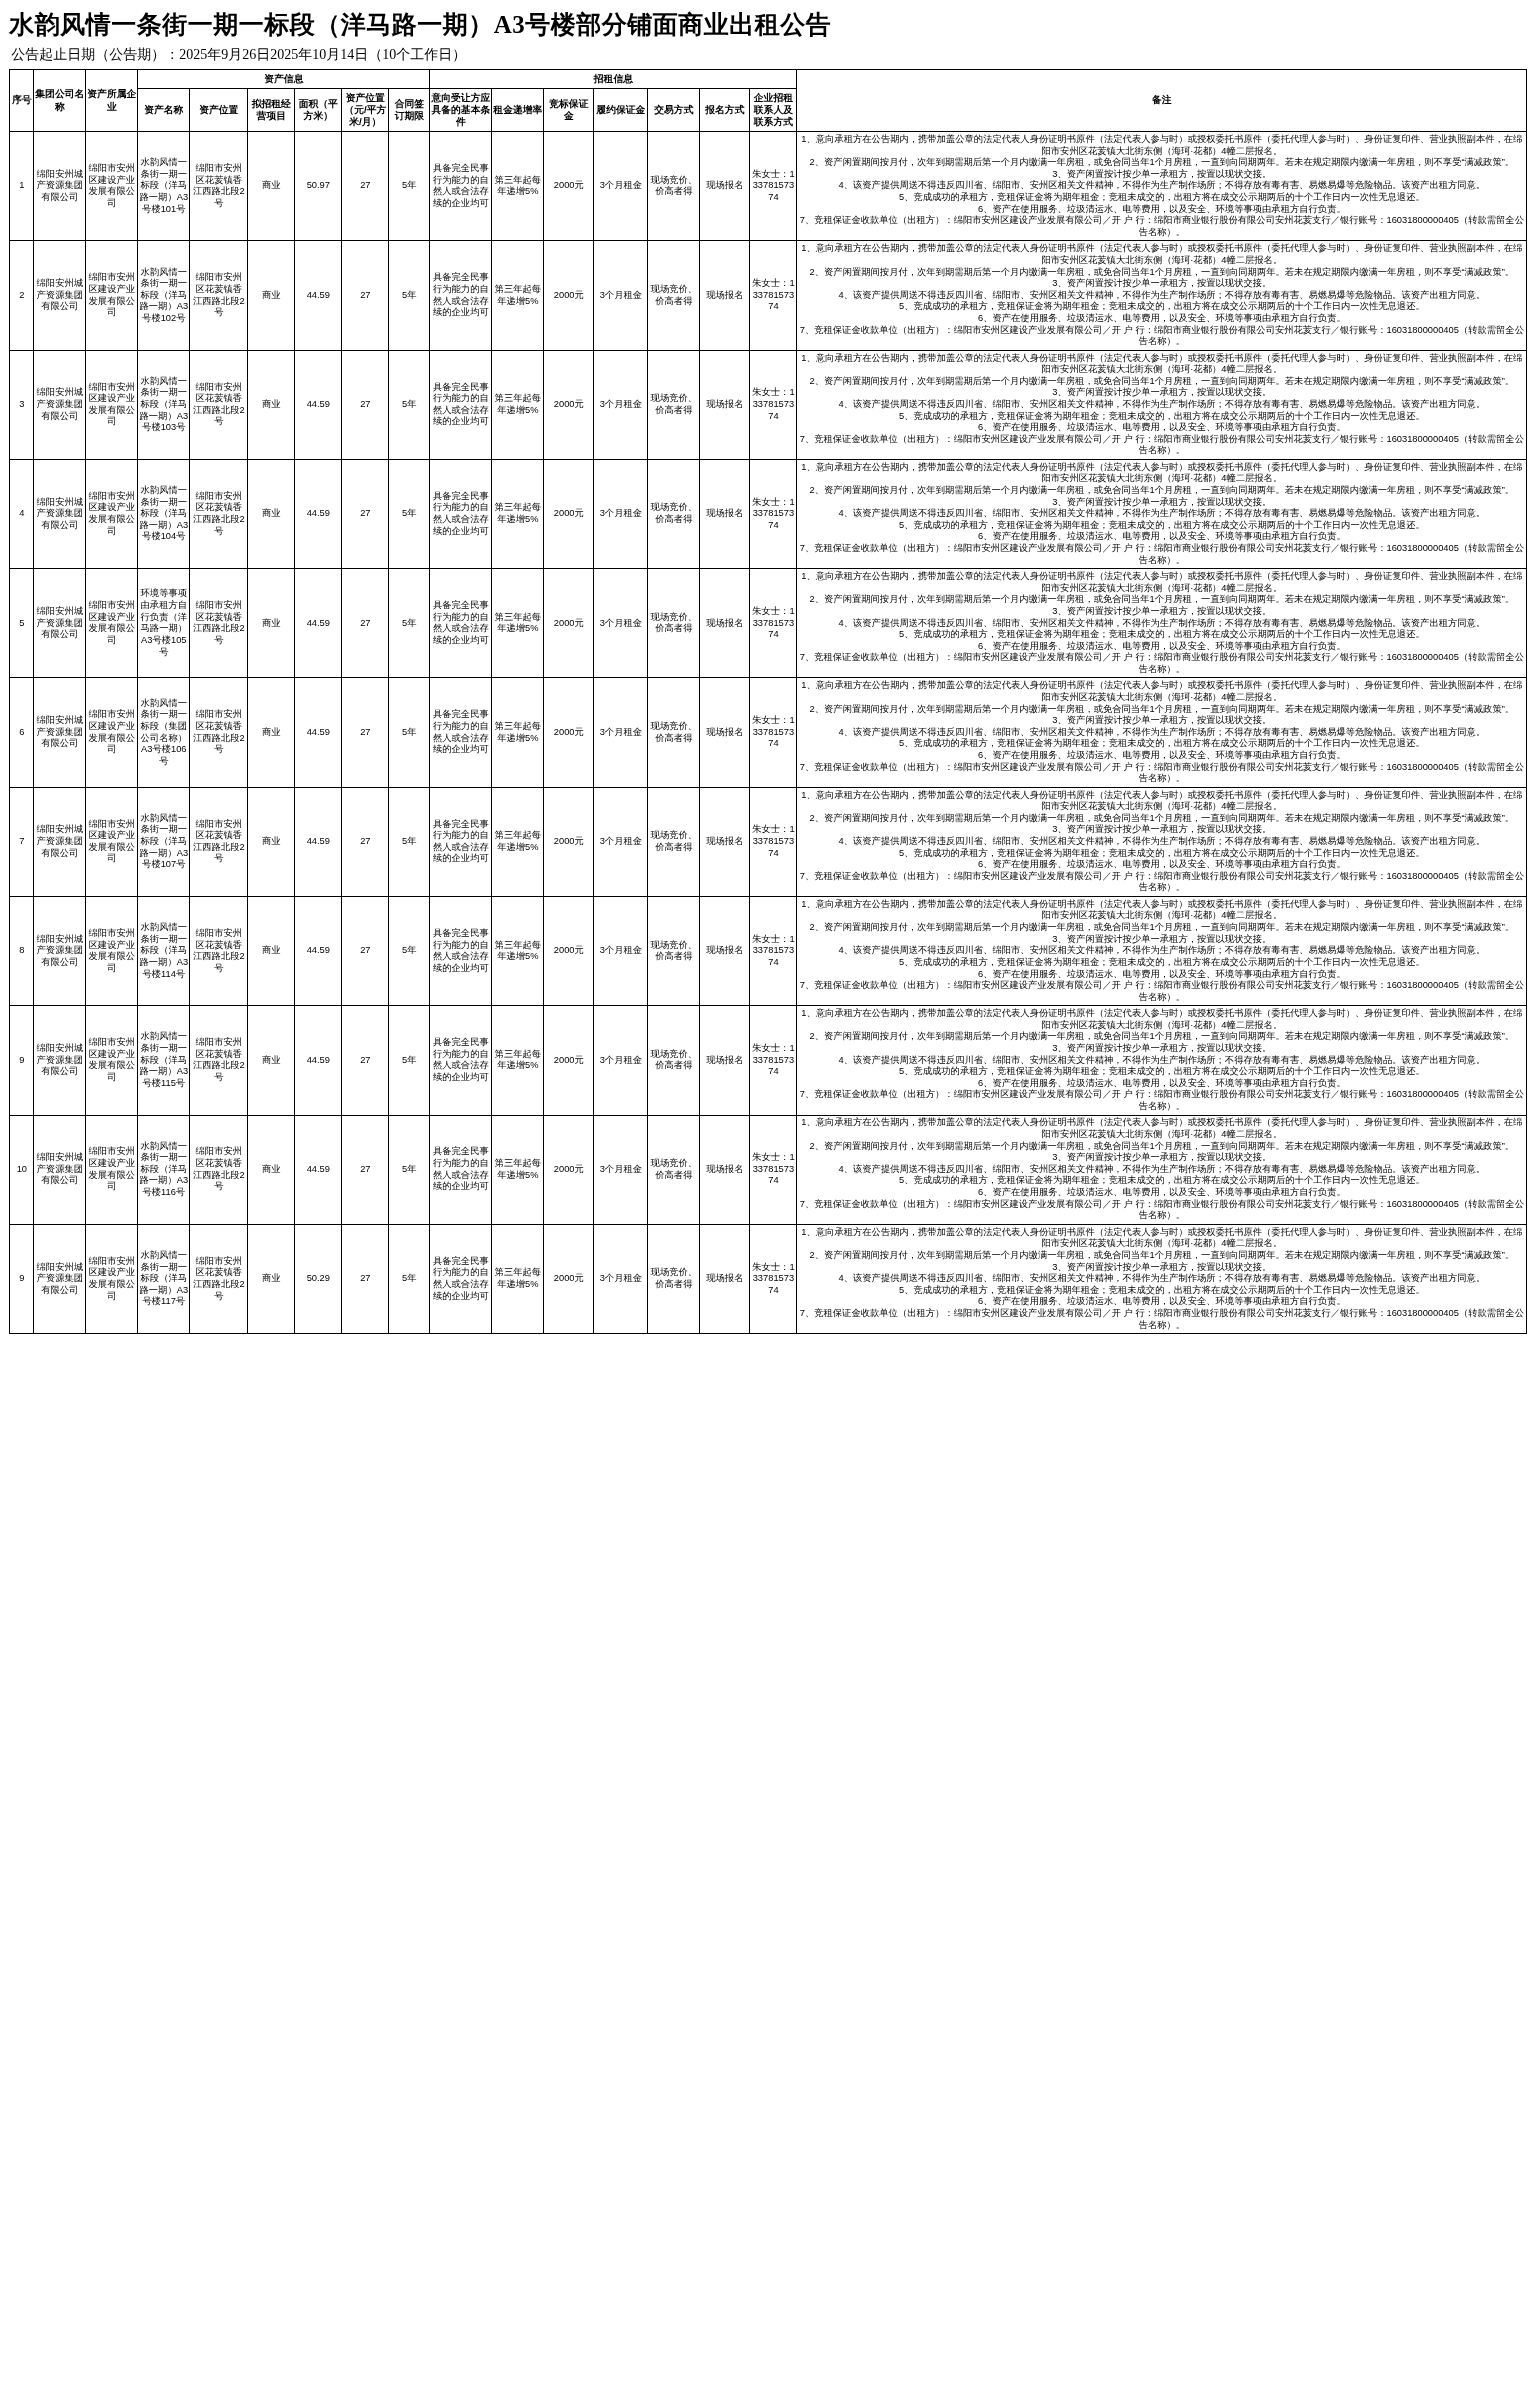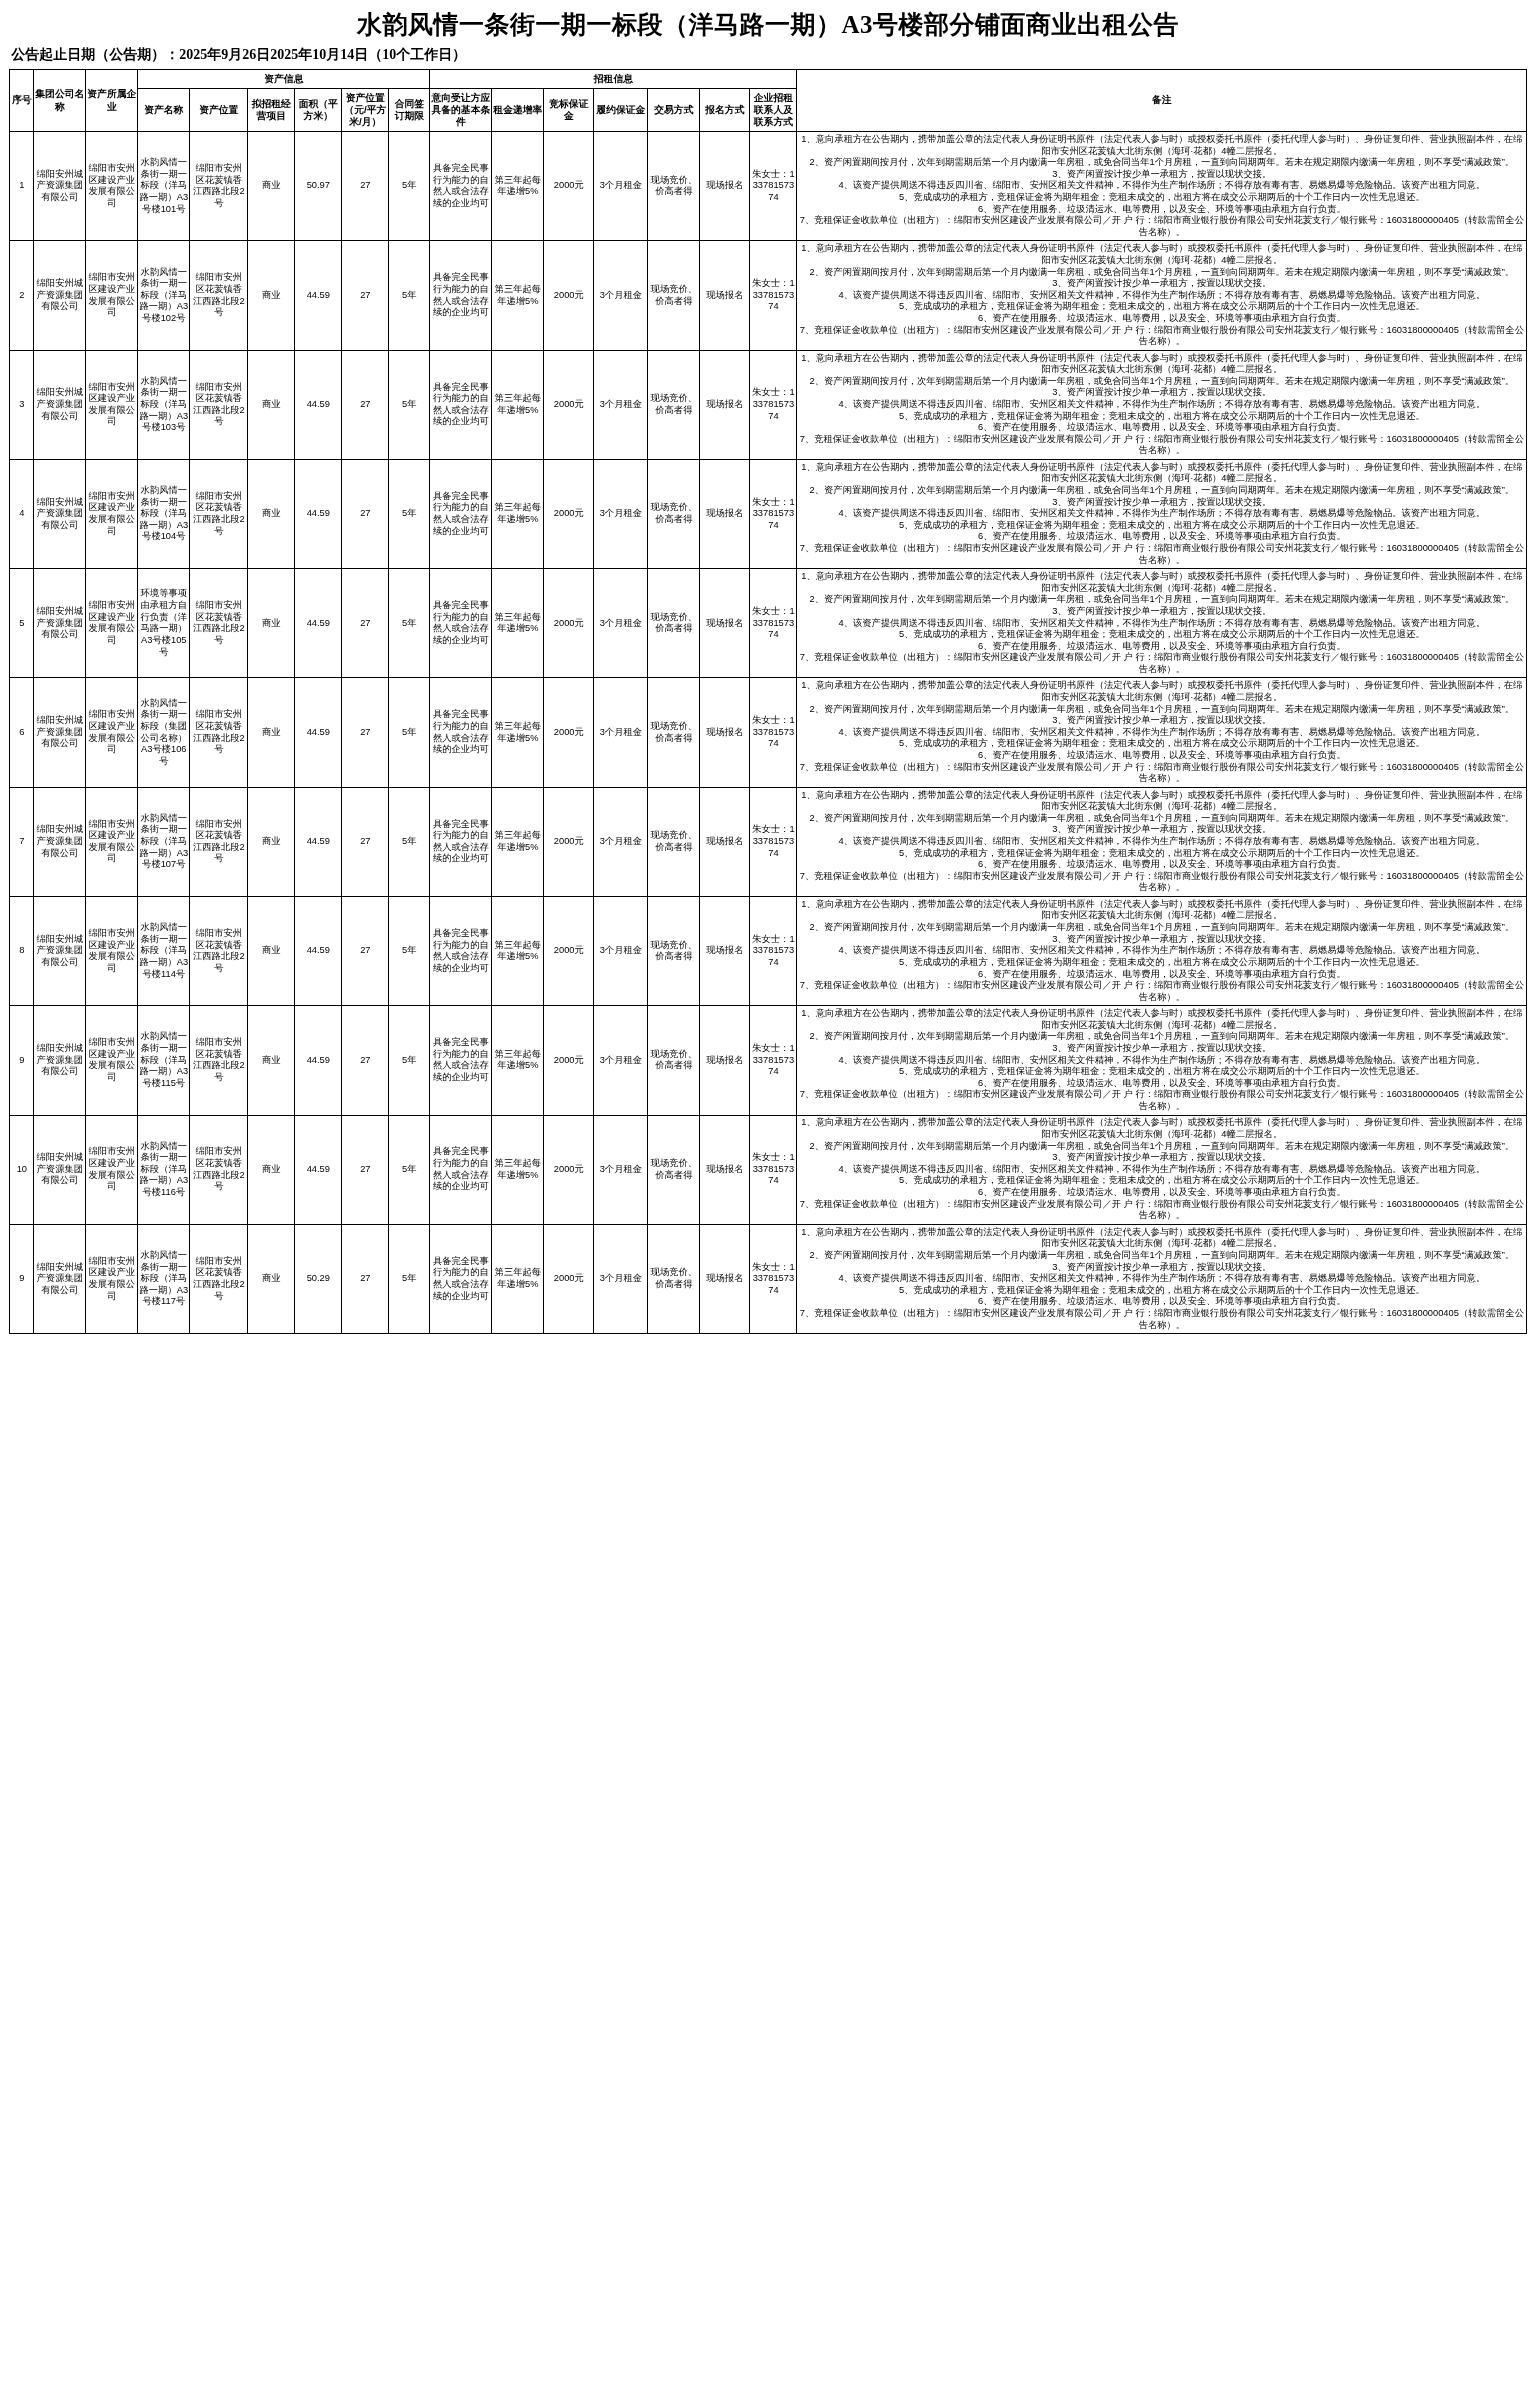--- a/index.html
+++ b/index.html
@@ -11,31 +11,30 @@
     width: 1536px;
     font-family: "Liberation Sans", "DejaVu Sans", sans-serif;
     color: #000000;
   }
   .page {
     width: 1536px;
     box-sizing: border-box;
     padding: 5.6px 9.3px 9.3px 9.3px;
   }
   .doc-title {
-    text-align: center;
     font-family: "Liberation Serif", "DejaVu Serif", serif;
     font-weight: bold;
     font-size: 25px;
     letter-spacing: 0.5px;
     margin: 3.7px 0 5.6px 0;
     line-height: 1.25;
   }
   .doc-subtitle {
     font-family: "Liberation Serif", "DejaVu Serif", serif;
-    font-weight: bold;
+    font-weight: normal;
     font-size: 14px;
     margin: 0 0 4.7px 1.9px;
     line-height: 1.3;
   }
   table.main {
     border-collapse: collapse;
     width: 1518px;
     table-layout: fixed;
   }
   table.main th, table.main td {

